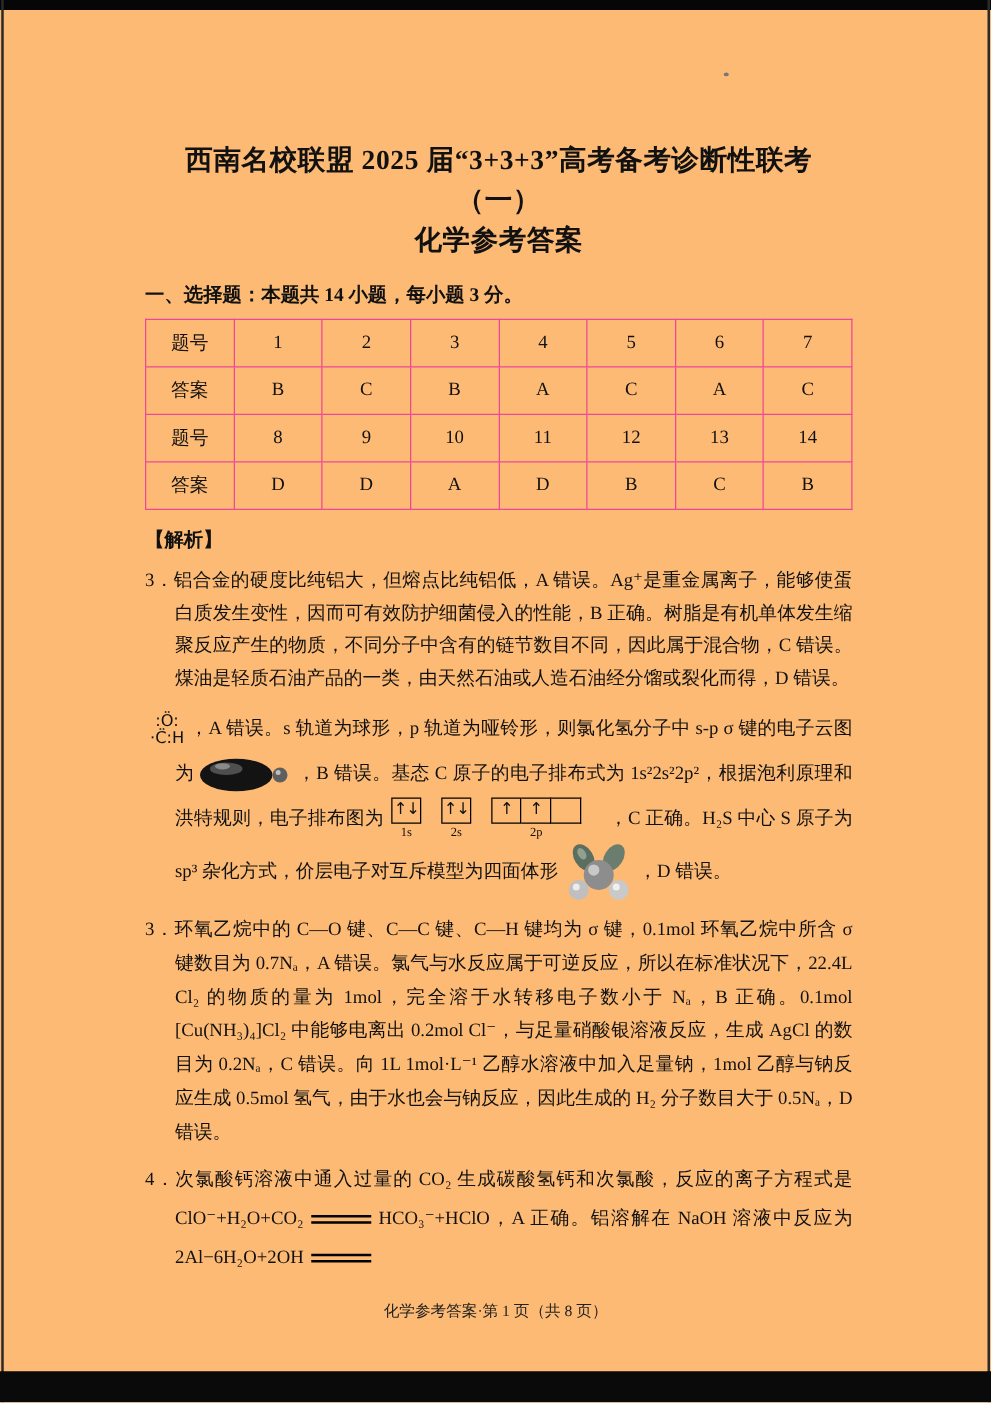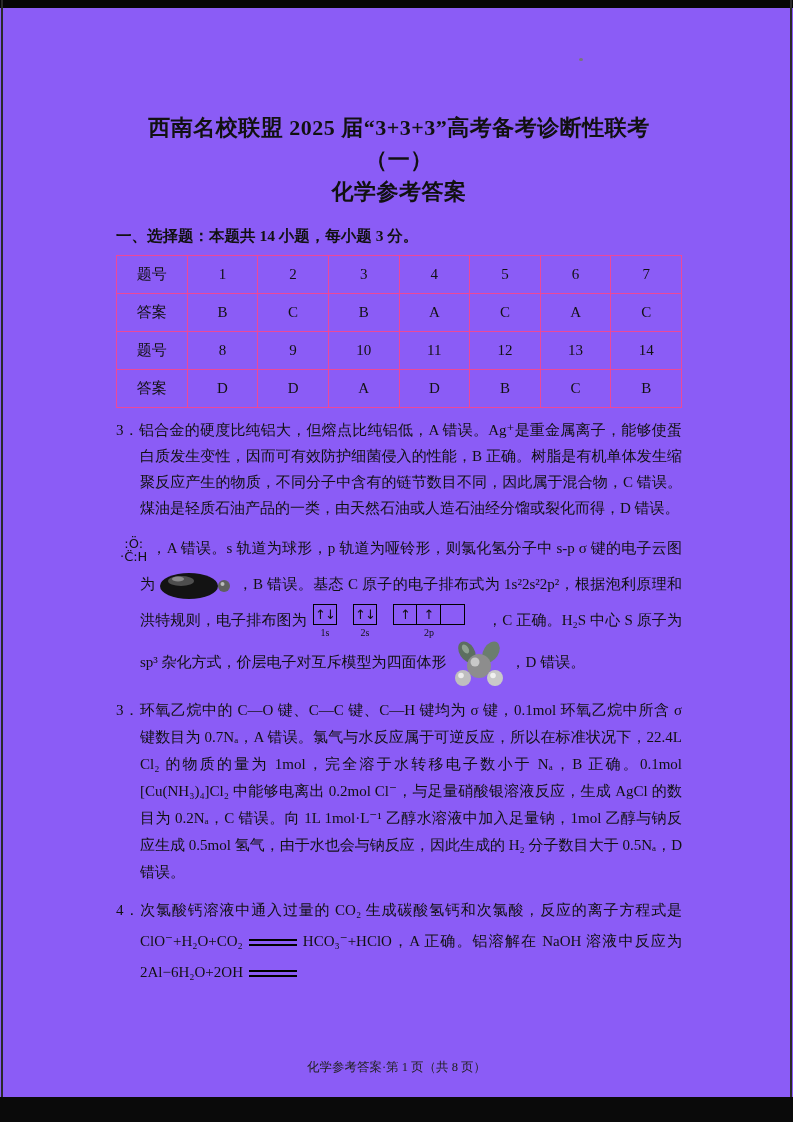--- a/index.html
+++ b/index.html
@@ -1,18 +1,18 @@
 <!DOCTYPE html>
 <html><head>
 <meta charset="utf-8">
 <style>
   html,body { margin:0; padding:0; background:#e8e8e8; }
   .page {
     position:relative; width:793px; height:1122px; margin:0 auto;
-    background:#8b5cf6; color:#111; overflow:hidden;
+    background:#fdba74; color:#111; overflow:hidden;
     font-family:"Liberation Serif","DejaVu Serif",serif;
   }
   .bar-top { position:absolute; top:0; left:0; width:793px; height:8px; background:#060606; }
   .bar-bottom { position:absolute; bottom:0; left:0; width:793px; height:25px; background:#0a0a0a; }
   .edge-left { position:absolute; top:0; left:1px; width:2px; height:1122px; background:#2a2a2a; }
   .edge-right { position:absolute; top:0; right:1px; width:2px; height:1122px; background:#2a2a2a; }
   .dot-artifact { position:absolute; top:58px; left:579px; width:4px; height:3px; background:#777; border-radius:50%; }
 
   .content { position:absolute; top:112px; left:116px; width:566px; }
 
@@ -53,21 +53,21 @@
   }
   .orb-row .obox + .obox { border-left:none; }
   .orb-label { font-size:10px; line-height:15px; }
 
   .dbl-equals {
     display:inline-block; width:48px; height:7px; box-sizing:border-box;
     border-top:2px solid #000; border-bottom:2px solid #000;
     vertical-align:middle; margin:0 6px;
   }
 
-  .footer { position:absolute; bottom:46px; left:0; width:793px; text-align:center; font-size:12.5px; color:#222; }
+  .footer { position:absolute; bottom:64px; left:0; width:793px; text-align:center; font-size:12.5px; color:#222; }
 </style>
 </head>
 <body>
 
 <div class="page">
   <div class="bar-top"></div>
   <div class="edge-left"></div>
   <div class="edge-right"></div>
   <div class="dot-artifact"></div>
 
@@ -115,20 +115,21 @@
           <td>D</td>
           <td>A</td>
           <td>D</td>
           <td>B</td>
           <td>C</td>
           <td>B</td>
         </tr>
       </tbody>
     </table>
 
+    <div class="analysis-header">【解析】</div>
 
     <p class="item">3．铝合金的硬度比纯铝大，但熔点比纯铝低，A 错误。Ag⁺是重金属离子，能够使蛋白质发生变性，因而可有效防护细菌侵入的性能，B 正确。树脂是有机单体发生缩聚反应产生的物质，不同分子中含有的链节数目不同，因此属于混合物，C 错误。煤油是轻质石油产品的一类，由天然石油或人造石油经分馏或裂化而得，D 错误。</p>
 
     <p class="item item2">
       <span class="eformula"><span class="ef-line">:Ö:</span><span class="ef-line">·C̈:H</span></span><span>，A 错误。s 轨道为球形，p 轨道为哑铃形，则氯化氢分子中 s-p σ 键的电子云图为</span><svg class="blob" width="74" height="30" viewBox="0 0 74 30">
           <ellipse cx="30" cy="15" rx="29" ry="13" fill="#131313"></ellipse>
           <ellipse cx="22" cy="10" rx="13" ry="5" fill="#4e4e4e"></ellipse>
           <ellipse cx="19" cy="8" rx="6" ry="2.5" fill="#8a8a8a"></ellipse>
           <circle cx="65" cy="15" r="6" fill="#5f5f5f"></circle>
           <circle cx="63.5" cy="13" r="2" fill="#bdbdbd"></circle>

